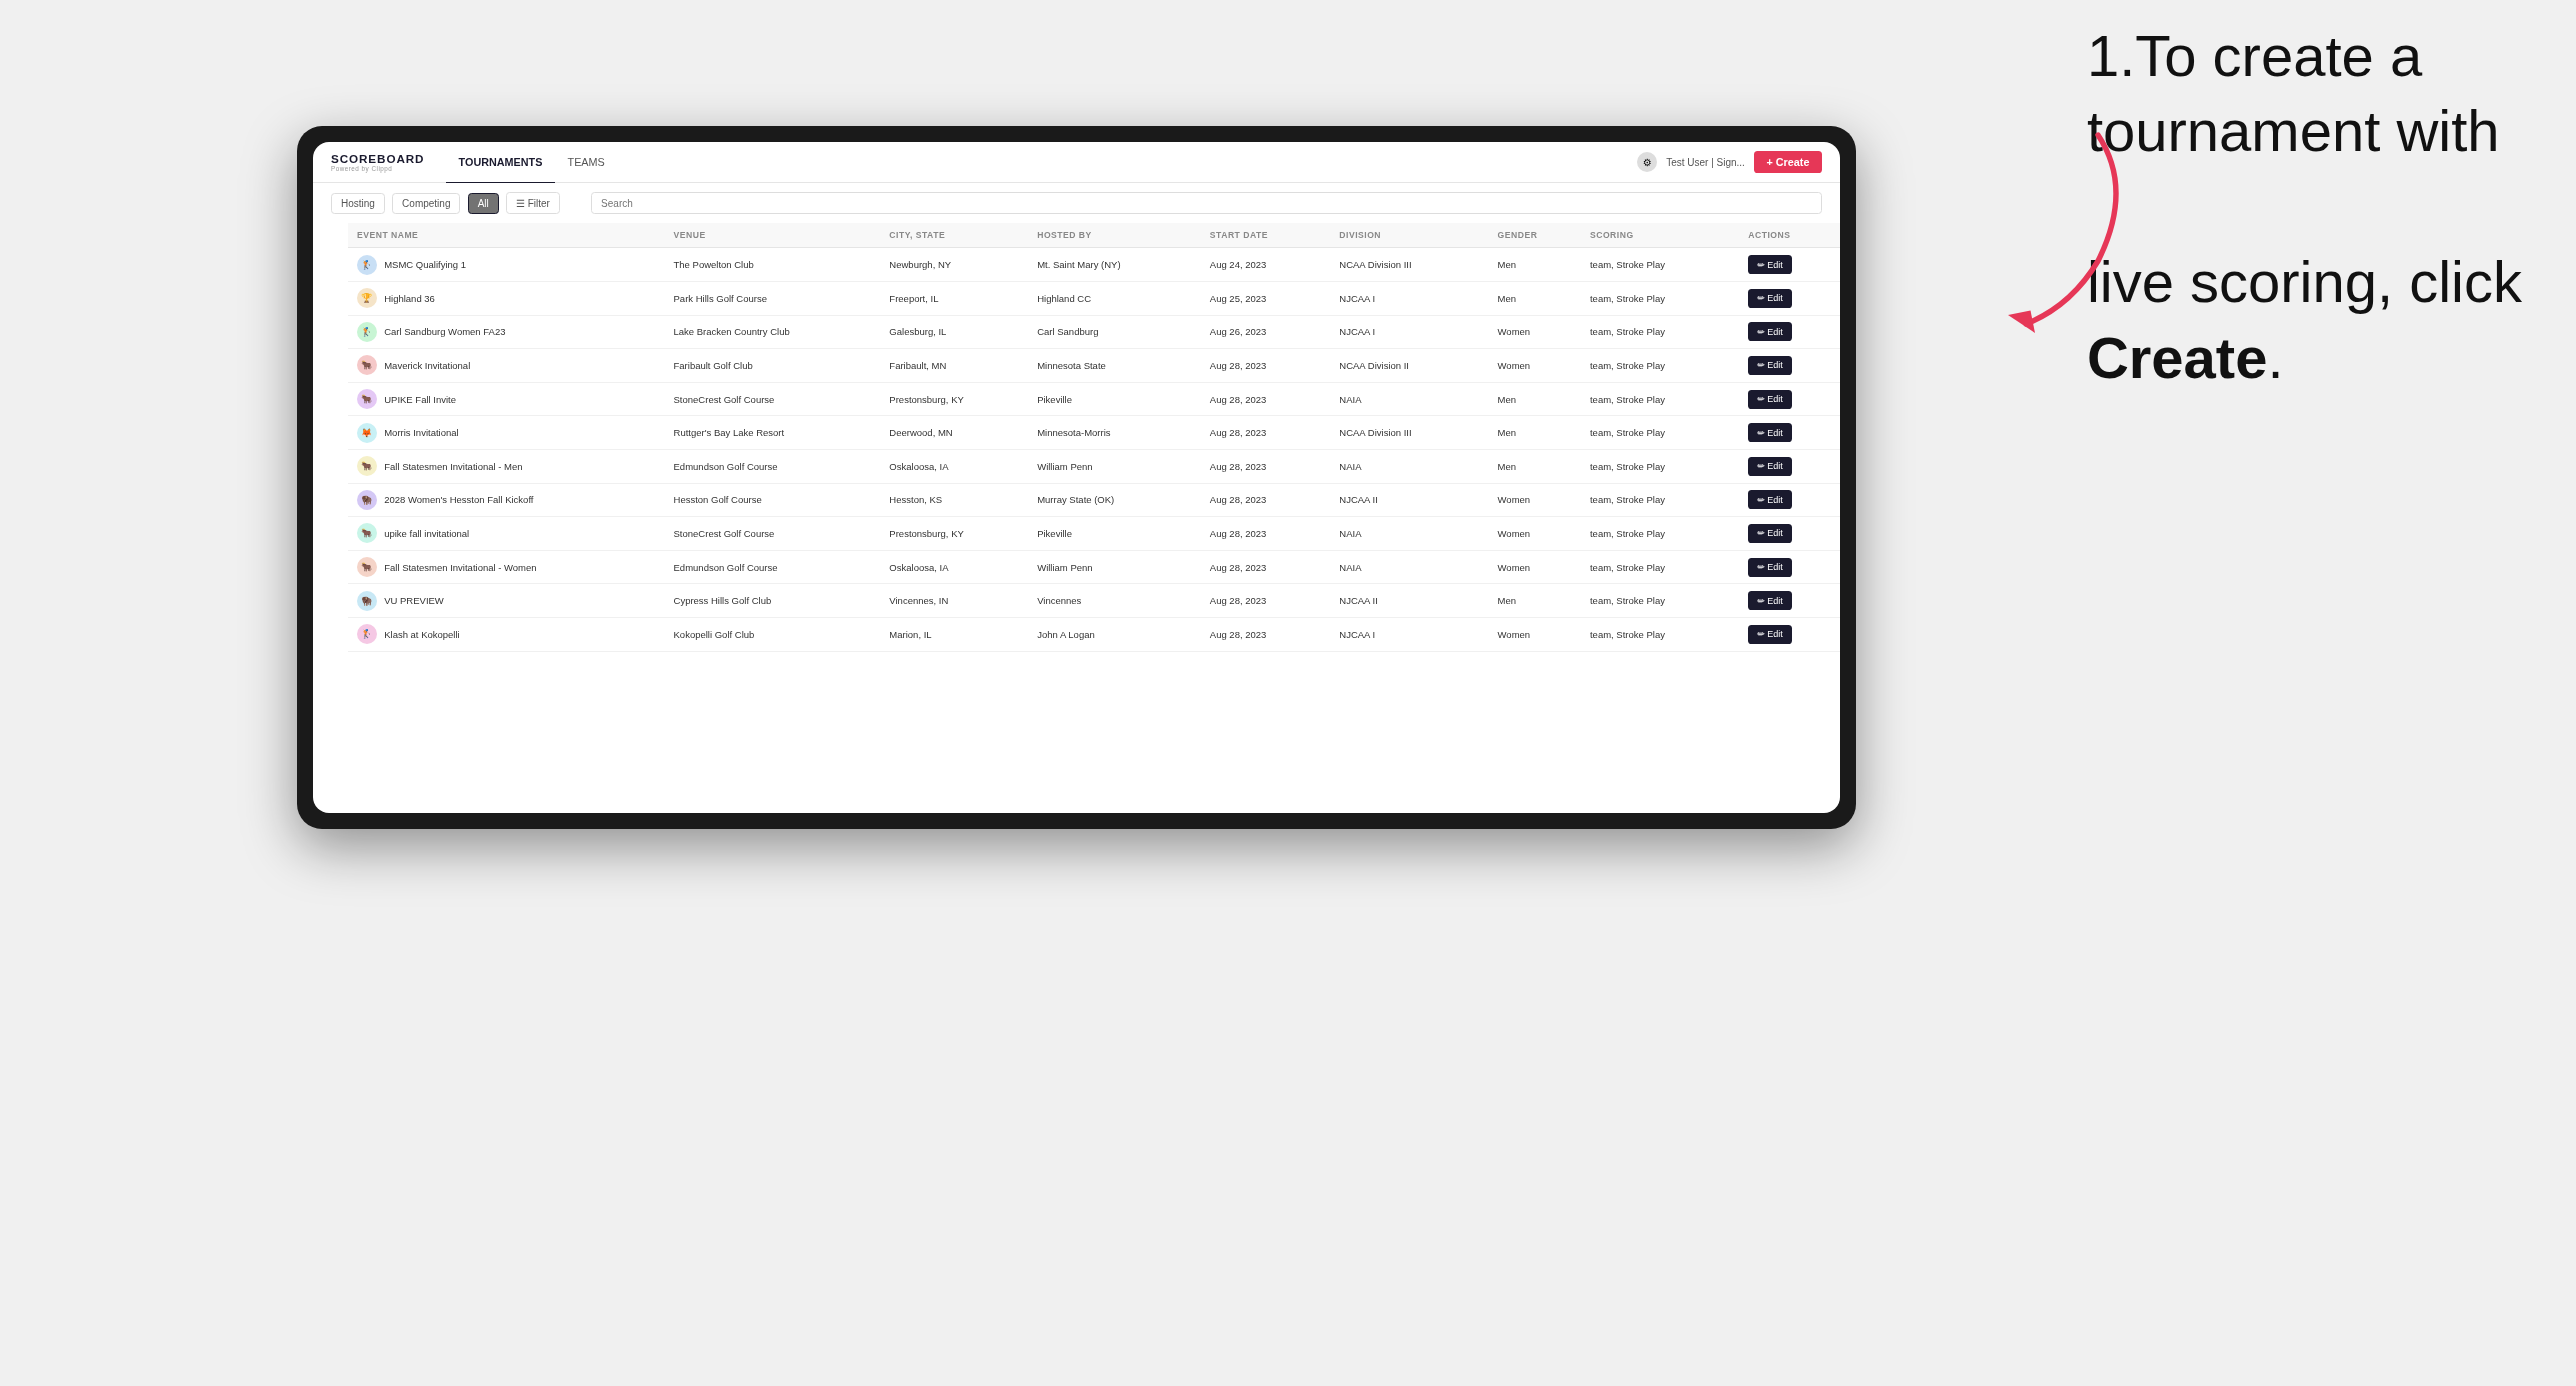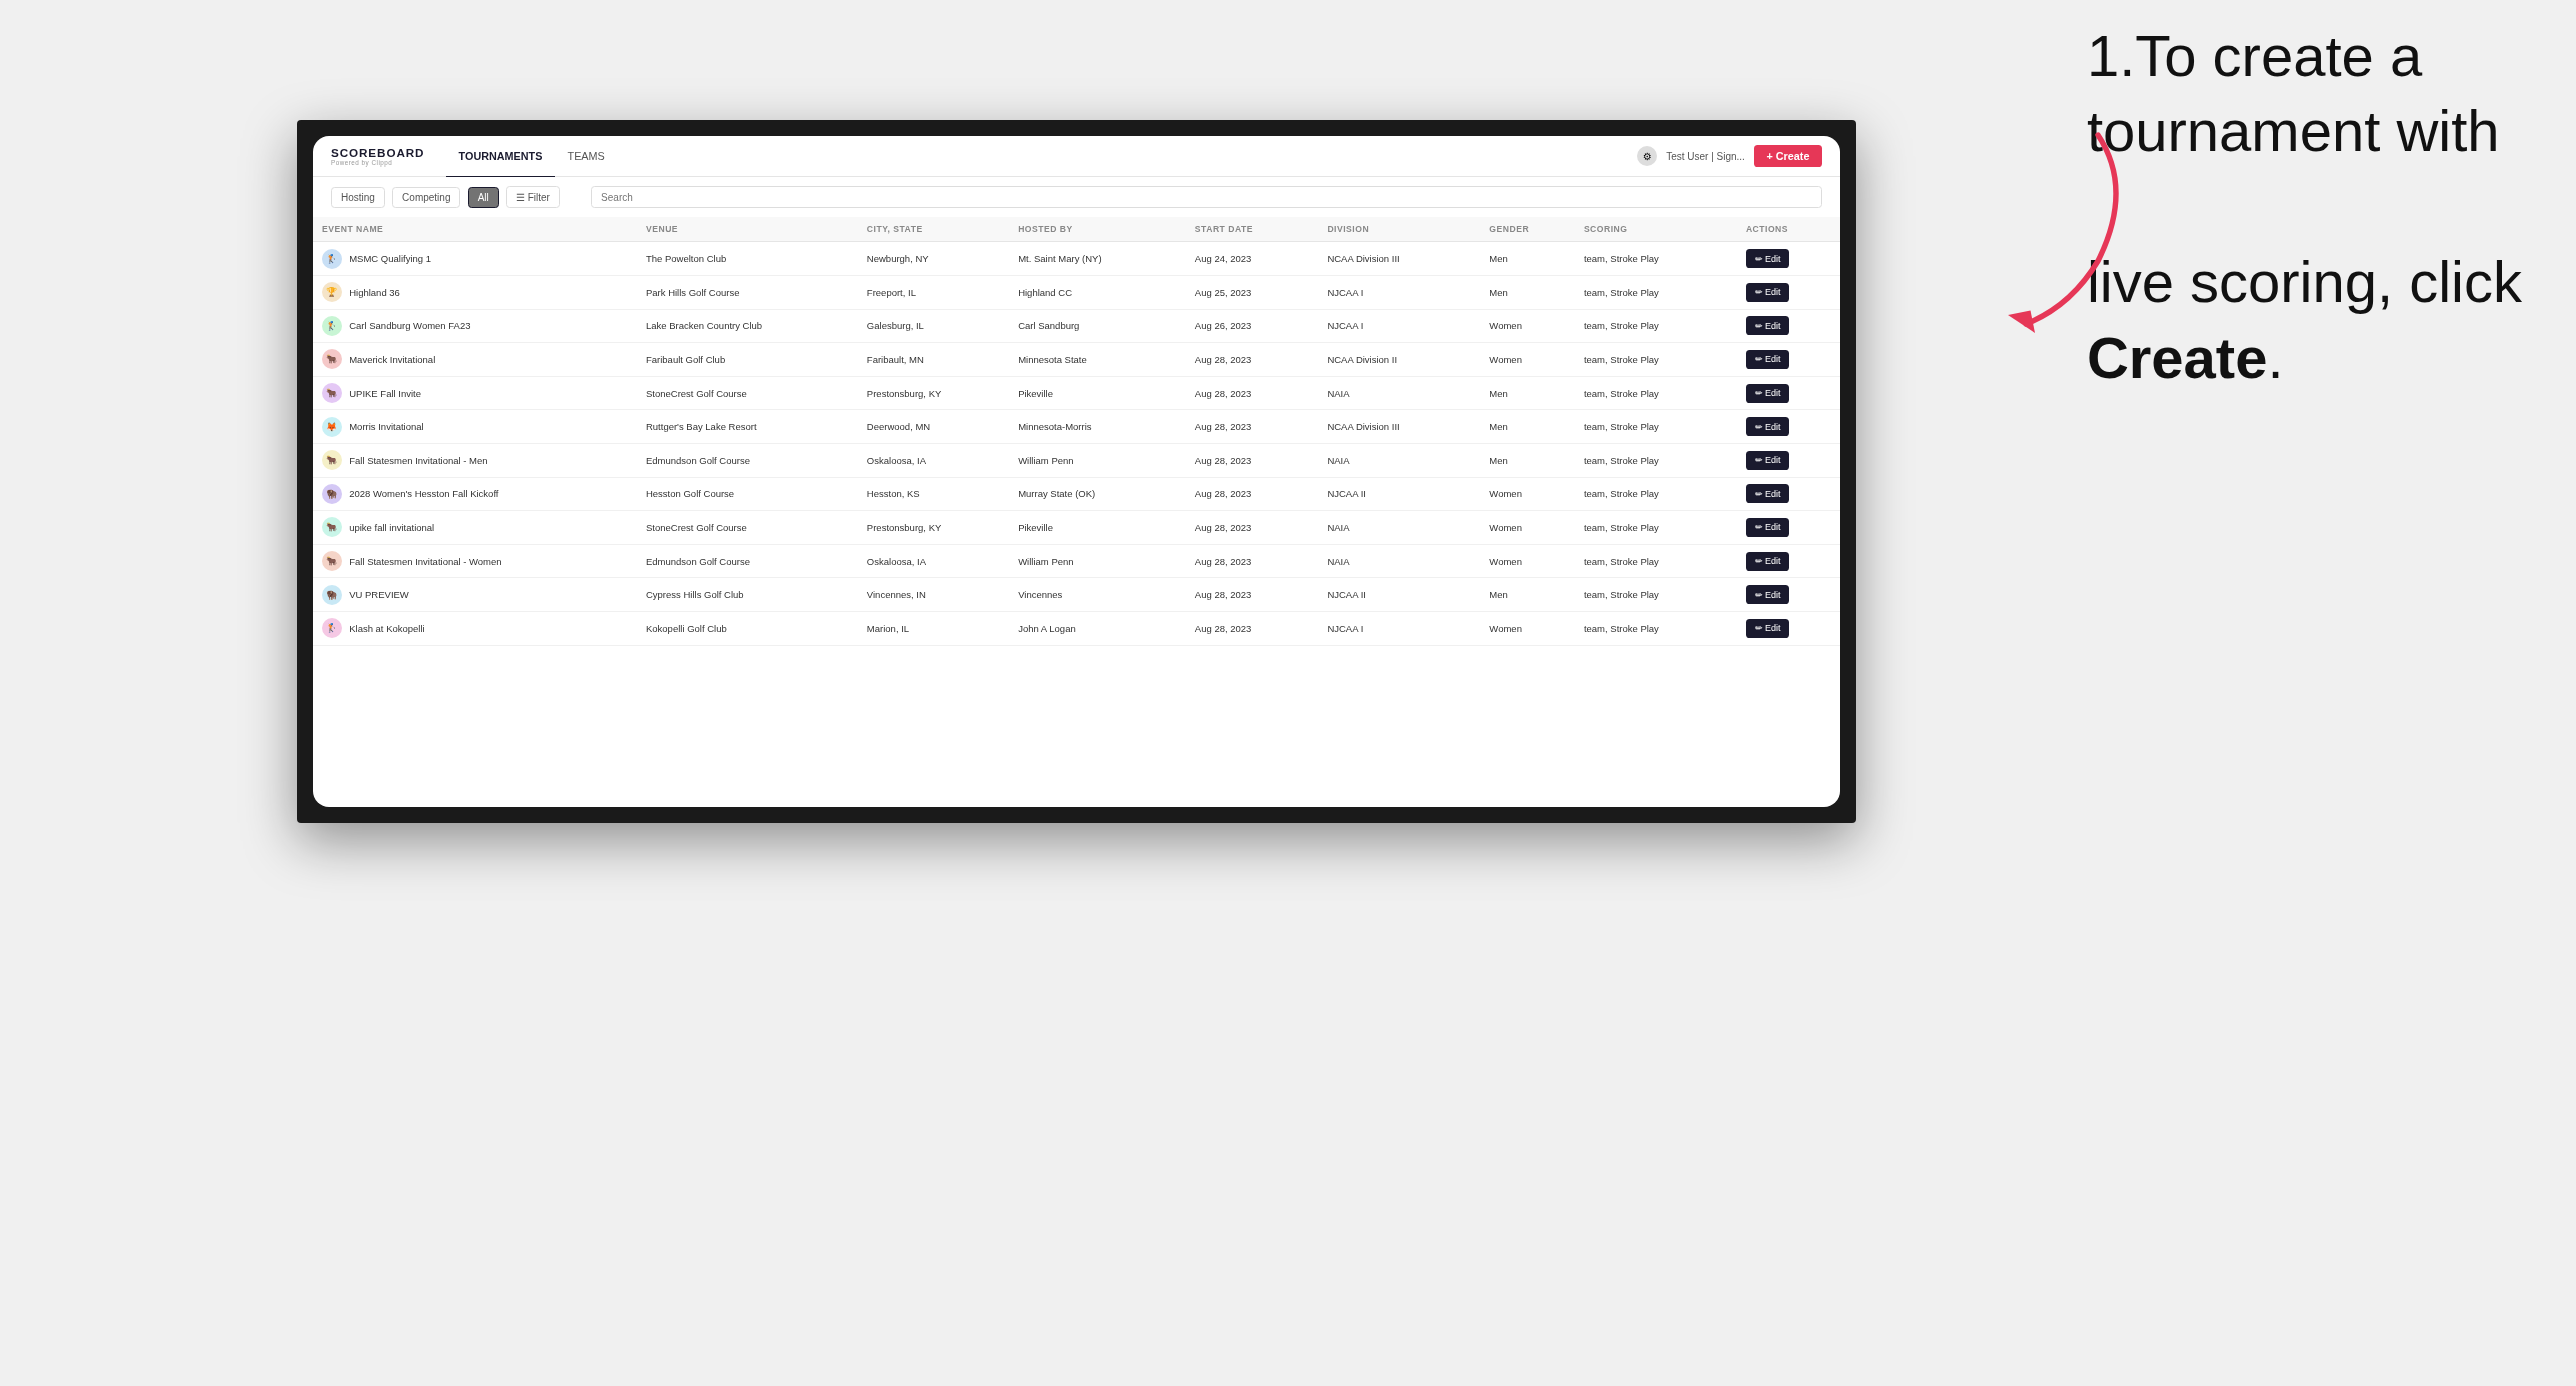--- a/index.html
+++ b/index.html
@@ -22,26 +22,26 @@
       color: #111;
       max-width: 523px;
     }
     .annotation strong {
       font-weight: 900;
     }
 
     
     .tablet-frame {
       position: absolute;
-      top: 120px;
+      top: 126px;
       left: 297px;
       width: 1559px;
       height: 703px;
       background: #1a1a1a;
-      border-radius: 4px;
+      border-radius: 25px;
       padding: 16px;
       box-shadow: 0 18px 54px rgba(0,0,0,0.4);
     }
 
     .tablet-screen {
       width: 100%;
       height: 100%;
       background: #fff;
       border-radius: 16px;
       overflow: hidden;
@@ -189,20 +189,21 @@
       padding: 4.5px 9px;
       font-size: 10px;
       color: #999;
       outline: none;
     }
 
     
     .table-container {
       flex: 1;
       overflow-y: auto;
+      margin-left: 35px;
     }
 
     table {
       width: 100%;
       border-collapse: collapse;
       font-size: 9.5px;
     }
 
     thead tr {
       background: #f8f8f8;

